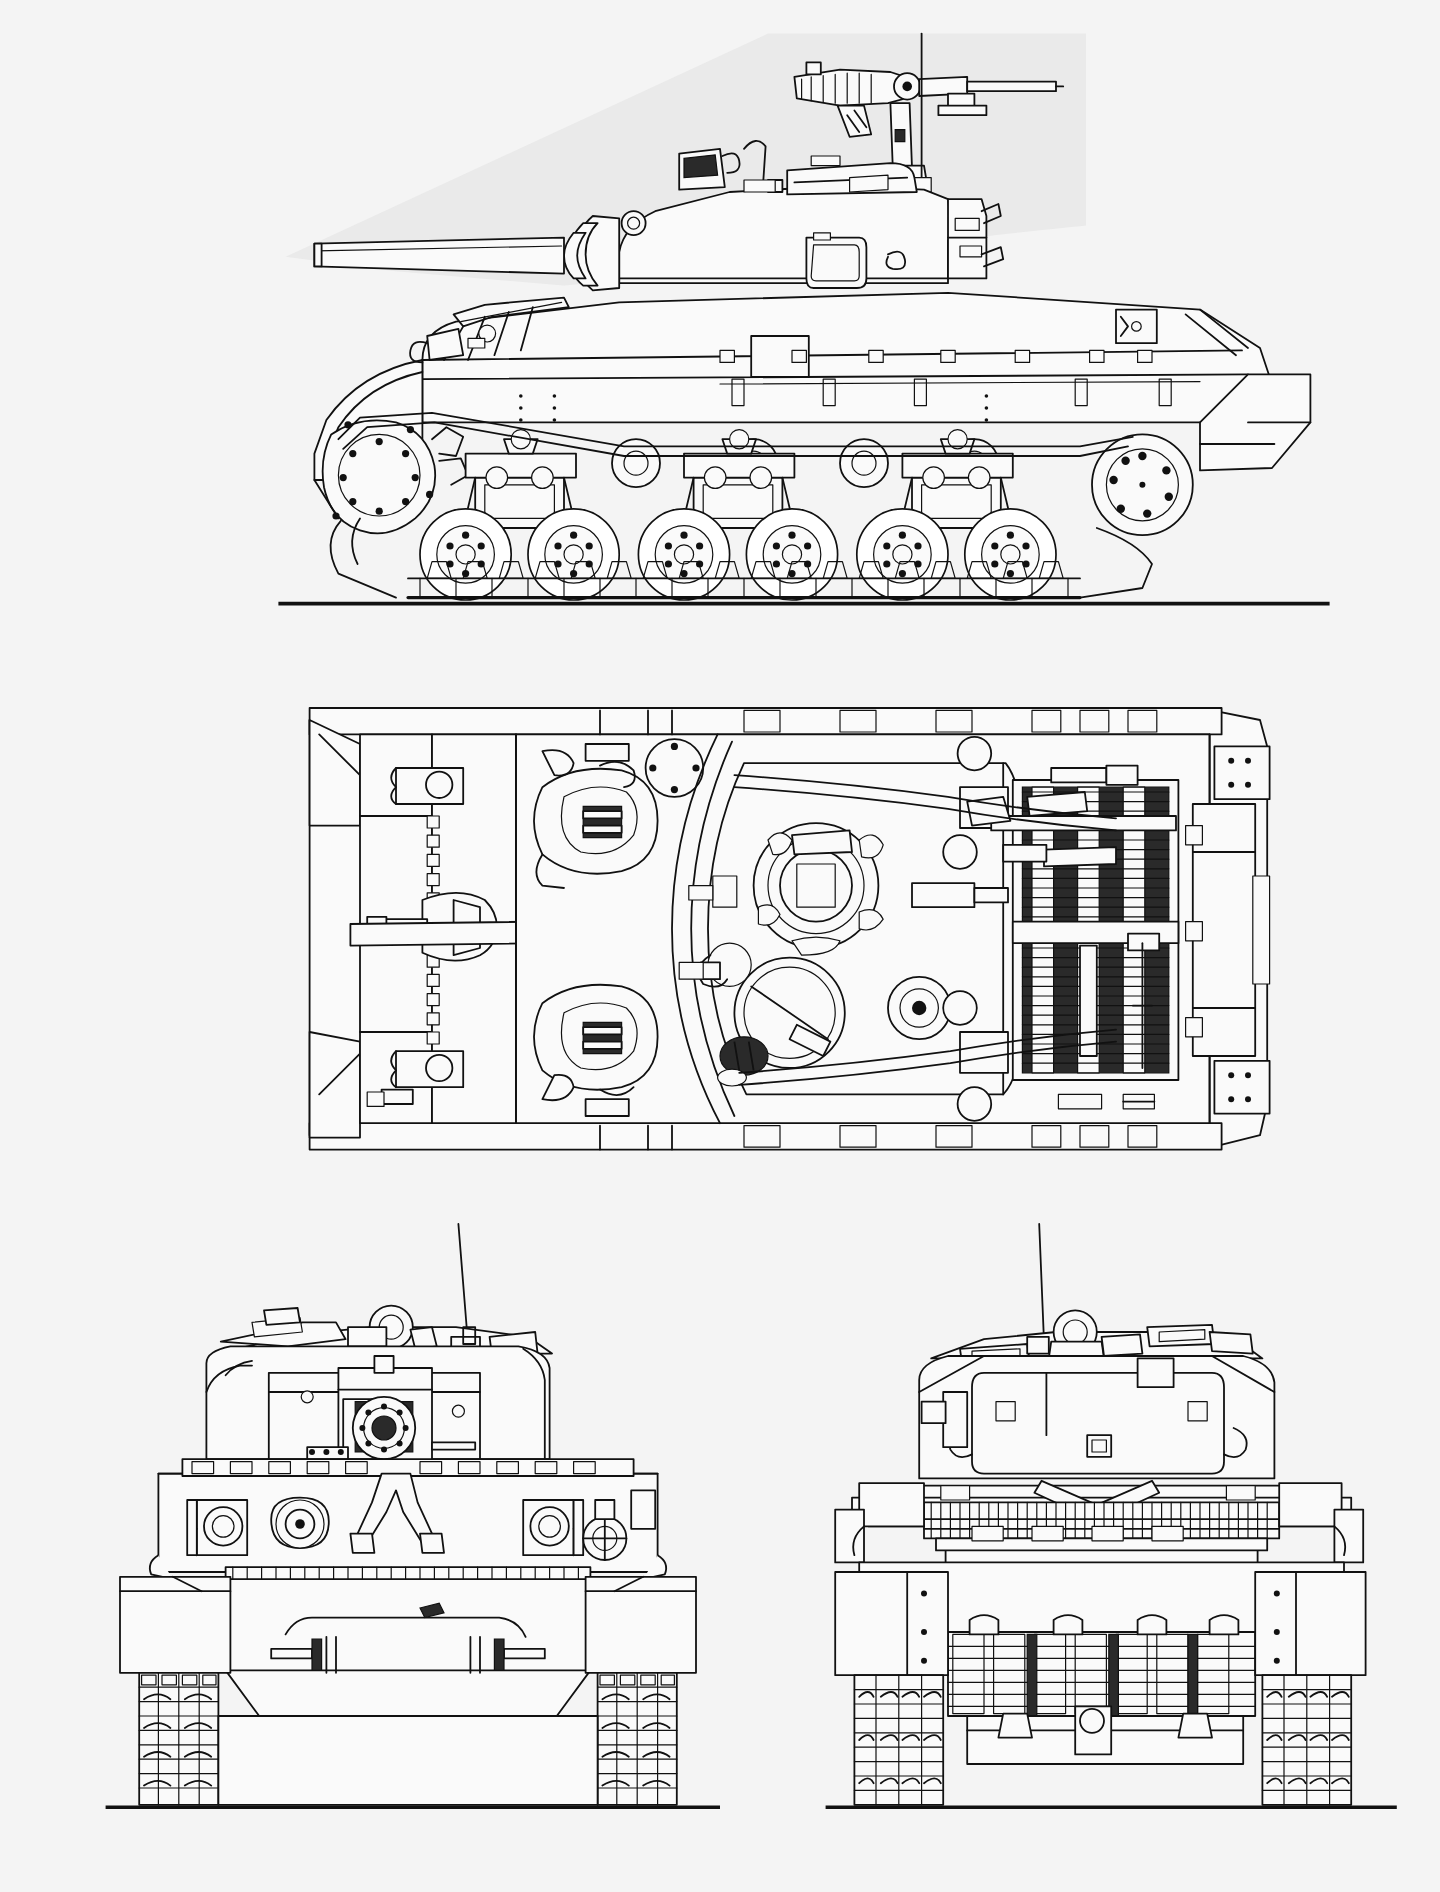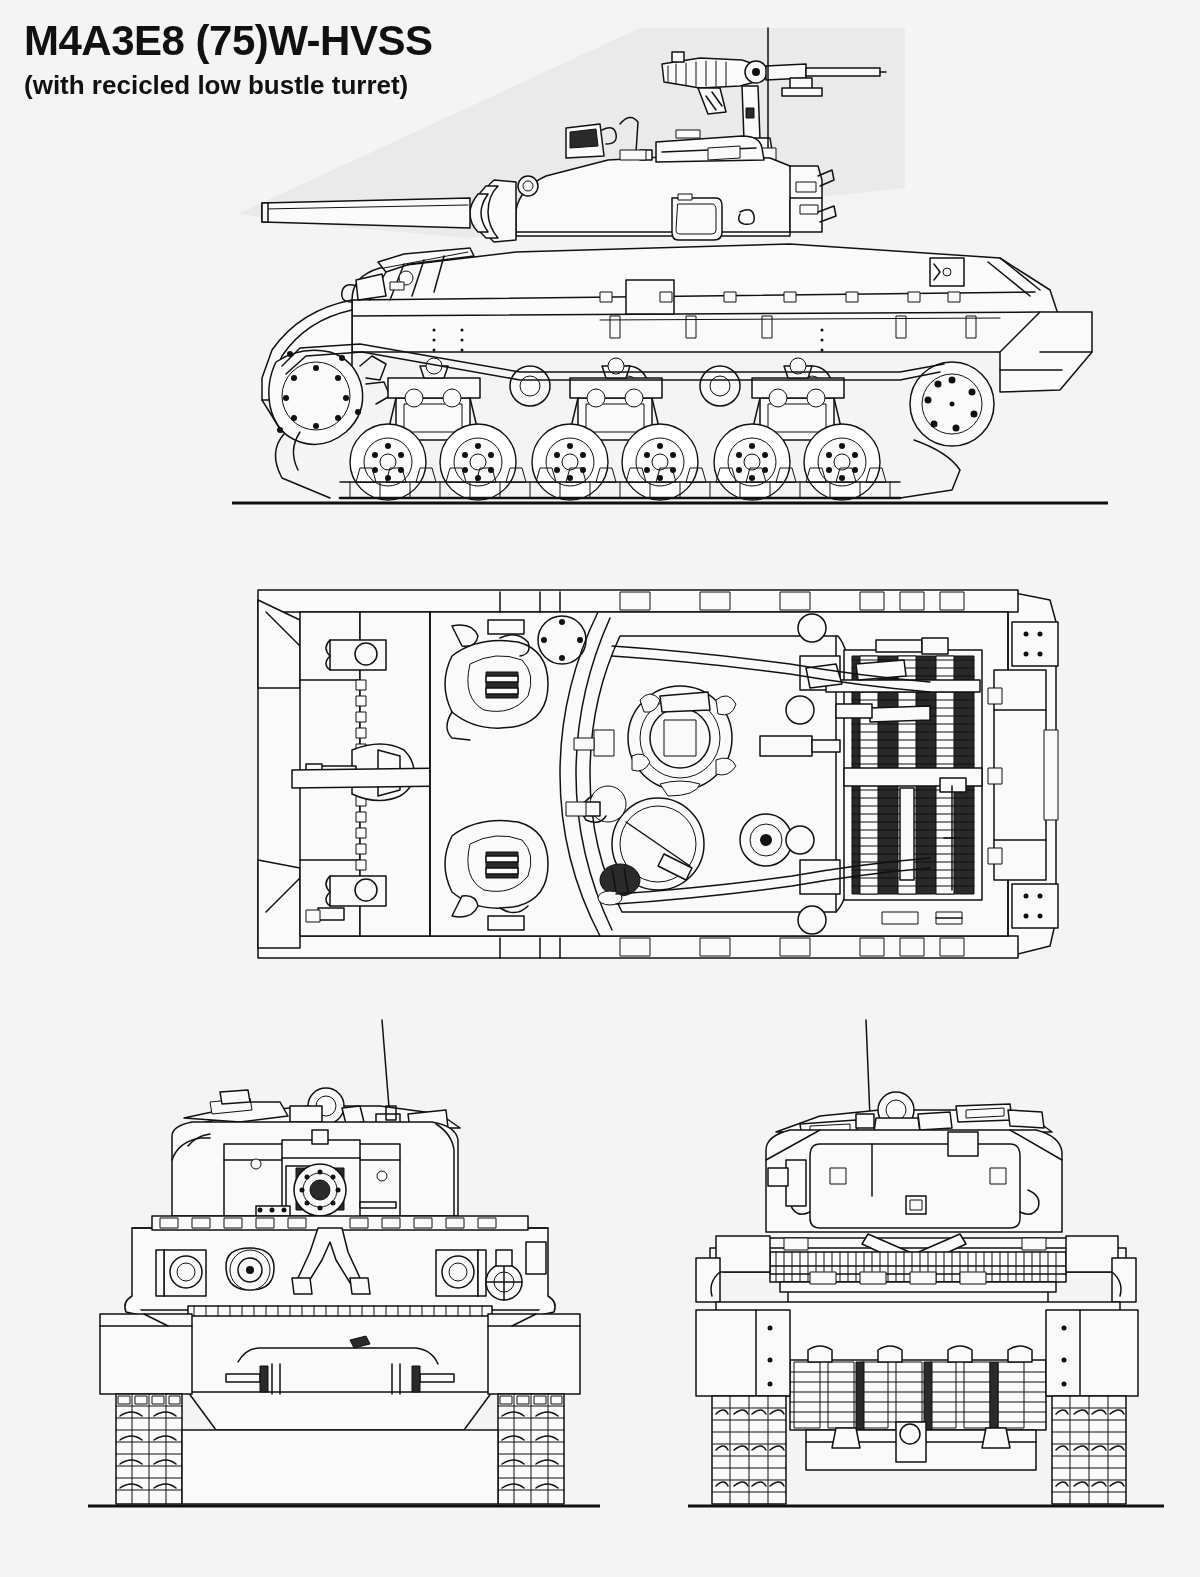--- a/index.html
+++ b/index.html
@@ -31,24 +31,20 @@
   .fl-w{fill:#ffffff;stroke:#111;stroke-width:1.4;stroke-linejoin:round;}
   .ground{fill:none;stroke:#111;stroke-width:3;}
   .wm{fill:#e8e8e8;stroke:none;}
   .dot{fill:#111;stroke:none;}
 </style>
 </head>
 <body>
 
 <div id="sheet">
 
-  <div class="title-block">
-    <div class="title-main">M4A3E8 (75)W-HVSS</div>
-    <div class="title-sub">(with recicled low bustle turret)</div>
-  </div>
 
   <svg class="view" style="left:0px;top:0px;" width="1200" height="520" viewBox="0 0 1200 520">
 
     <path class="wm" d="M640 28 L905 28 L905 188 L828 196 L730 214 L470 238 L330 226 L238 214 Z" opacity="0.85"></path>
 
     <g>
       <path class="fl" d="M662 64 L700 58 L742 60 L760 66 L762 80 L740 86 L700 88 L664 82 Z"></path>
       <path class="ln-t" d="M668 66 L668 82 M676 64 L676 84 M686 63 L686 85 M696 62 L696 86 M706 61 L706 86 M716 61 L716 86 M726 62 L726 86"></path>
       <path class="fl" d="M672 52 L684 52 L684 62 L672 62 Z"></path>
       <circle class="fl" cx="756" cy="72" r="11"></circle>

